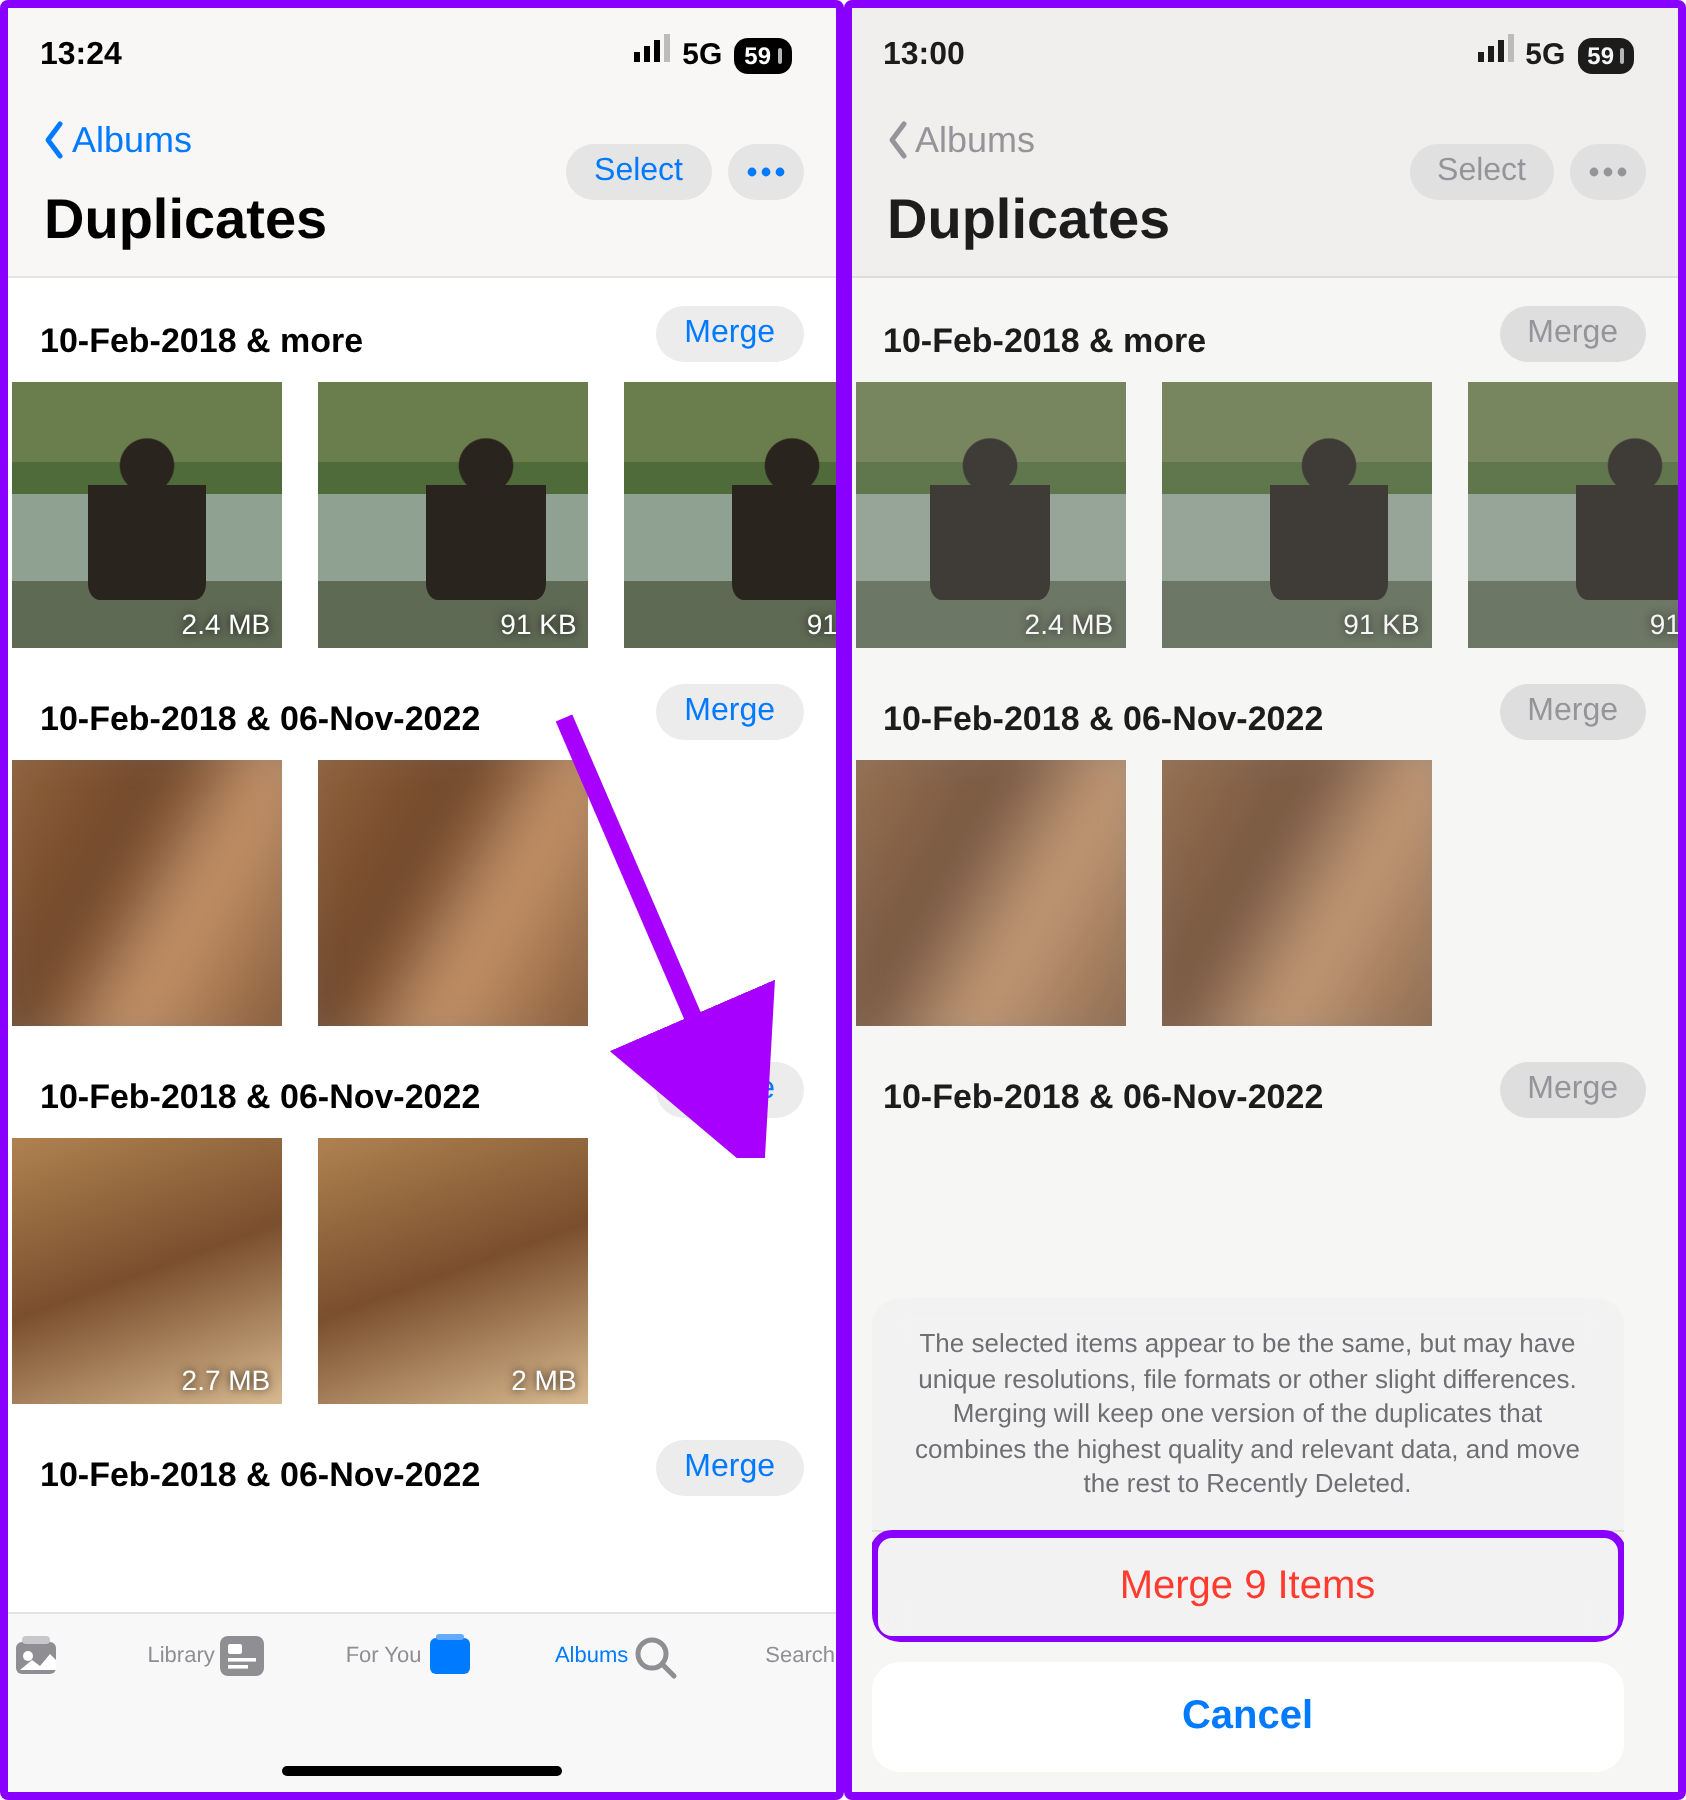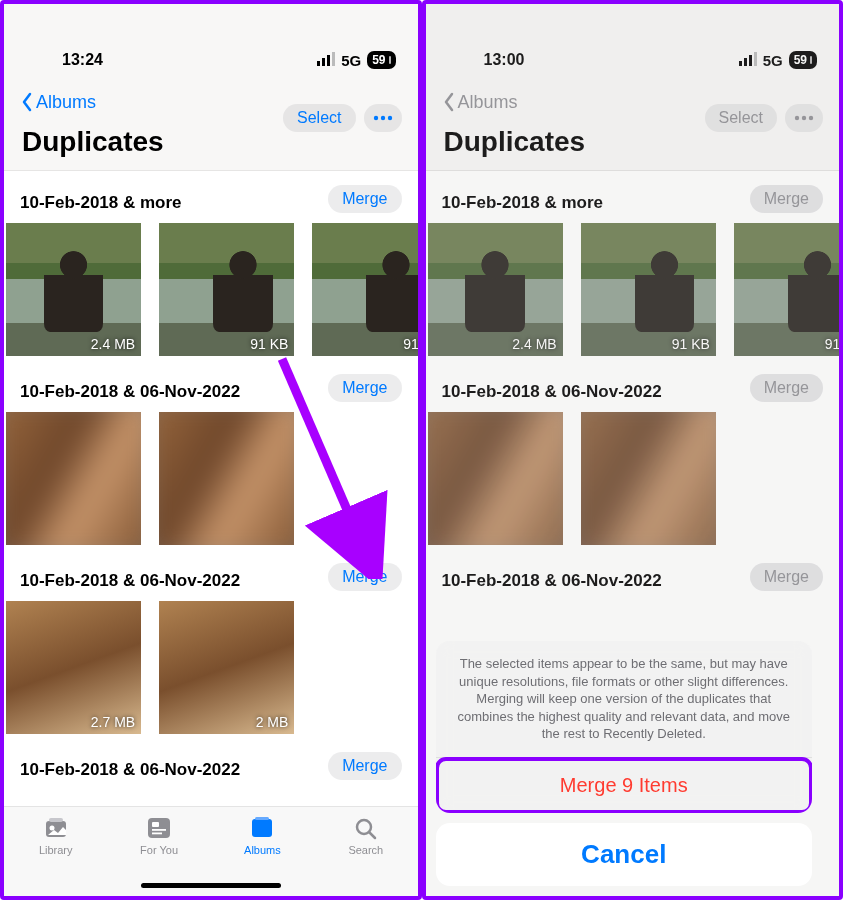--- a/index.html
+++ b/index.html
@@ -18,25 +18,24 @@
   .phone-inner {
     position: absolute; inset: 0;
     display: flex; flex-direction: column;
     background: #f8f7f6;
   }
 
   
   .status {
     height: 48px;
     display: flex; align-items: center; justify-content: space-between;
-    padding: 0 22px 0 58px;
+    padding: 0 22px 0 16px;
     font-weight: 600;
-    margin-top: 32px;
-  }
-  .status-right { display: flex; align-items: center; gap: 6px; font-size: 15px; }
+  }
+  .status-right { display: flex; gap: 6px; font-size: 15px; }
   .signal-bars { display: flex; align-items: flex-end; gap: 2px; height: 12px; }
   .signal-bars span { width: 3px; background: #000; display: block; }
   .signal-bars span:nth-child(1){ height: 5px; }
   .signal-bars span:nth-child(2){ height: 8px; }
   .signal-bars span:nth-child(3){ height: 11px; }
   .signal-bars span:nth-child(4){ height: 14px; background:#bbb; }
   .batt { display:inline-flex; align-items:center; background:#000; color:#fff; border-radius:7px; padding:1px 5px; font-size:12px; font-weight:700; height:18px; }
   .batt::after { content:""; display:block; width:2px; height:8px; background:#b5b5b5; margin-left:3px; border-radius:1px; }
 
   
@@ -116,21 +115,21 @@
 
   
   .tabbar {
     position:absolute; left:0; right:0; bottom:0;
     height: 90px;
     background: rgba(248,248,248,.96);
     border-top: 1px solid rgba(0,0,0,.08);
     display:flex; justify-content:space-around; align-items:flex-start;
     padding-top:8px;
   }
-  .tab { display:flex; flex-direction:column; align-items:center; gap:3px; color:#8e8e93; font-size:11px; width:25%;justify-content:space-between; }
+  .tab { display:flex; flex-direction:row; align-items:center; gap:3px; color:#8e8e93; font-size:11px; width:25%;justify-content:space-between; }
   .tab.active { color:#007aff; }
   .tab svg { width:28px; height:26px; }
   .home-ind { position:absolute; bottom:8px; left:50%; transform:translateX(-50%); width:140px; height:5px; background:#000; border-radius:3px; }
 
   
   .arrow-anno { position:absolute; pointer-events:none; z-index:50; }
   .actionsheet {
     position:absolute; left:10px; right:27px; bottom:10px; z-index:60;
     display:flex; flex-direction:column; gap:10px;
   }
@@ -142,21 +141,21 @@
     padding:14px 18px;
     color:#6e6e73; font-size:13px; text-align:center; line-height:1.35;
     border-bottom:1px solid rgba(0,0,0,.08);
   }
   .as-action {
     text-align:center; padding:16px 0; font-size:20px;
     color:#ff3b30;
   }
   .as-cancel {
     background:#fff; border-radius:14px;
-    text-align:center; padding:16px 0; font-size:26px;
+    text-align:center; padding:16px 0; font-size:20px;
     color:#007aff; font-weight:600;
   }
   .as-action-hl { outline:4px solid #8a00ff; outline-offset:-3px; border-radius:10px; }
 
   
   .dimmed .content, .dimmed .title, .dimmed .nav, .dimmed .status { opacity:.88; }
   .dimmed .merge-btn { background: rgba(120,120,128,.2); }
   .dimmed .content { filter:saturate(.95); }
   .overlay-dim { position:absolute; inset:0; background:rgba(0,0,0,.03); }
   

